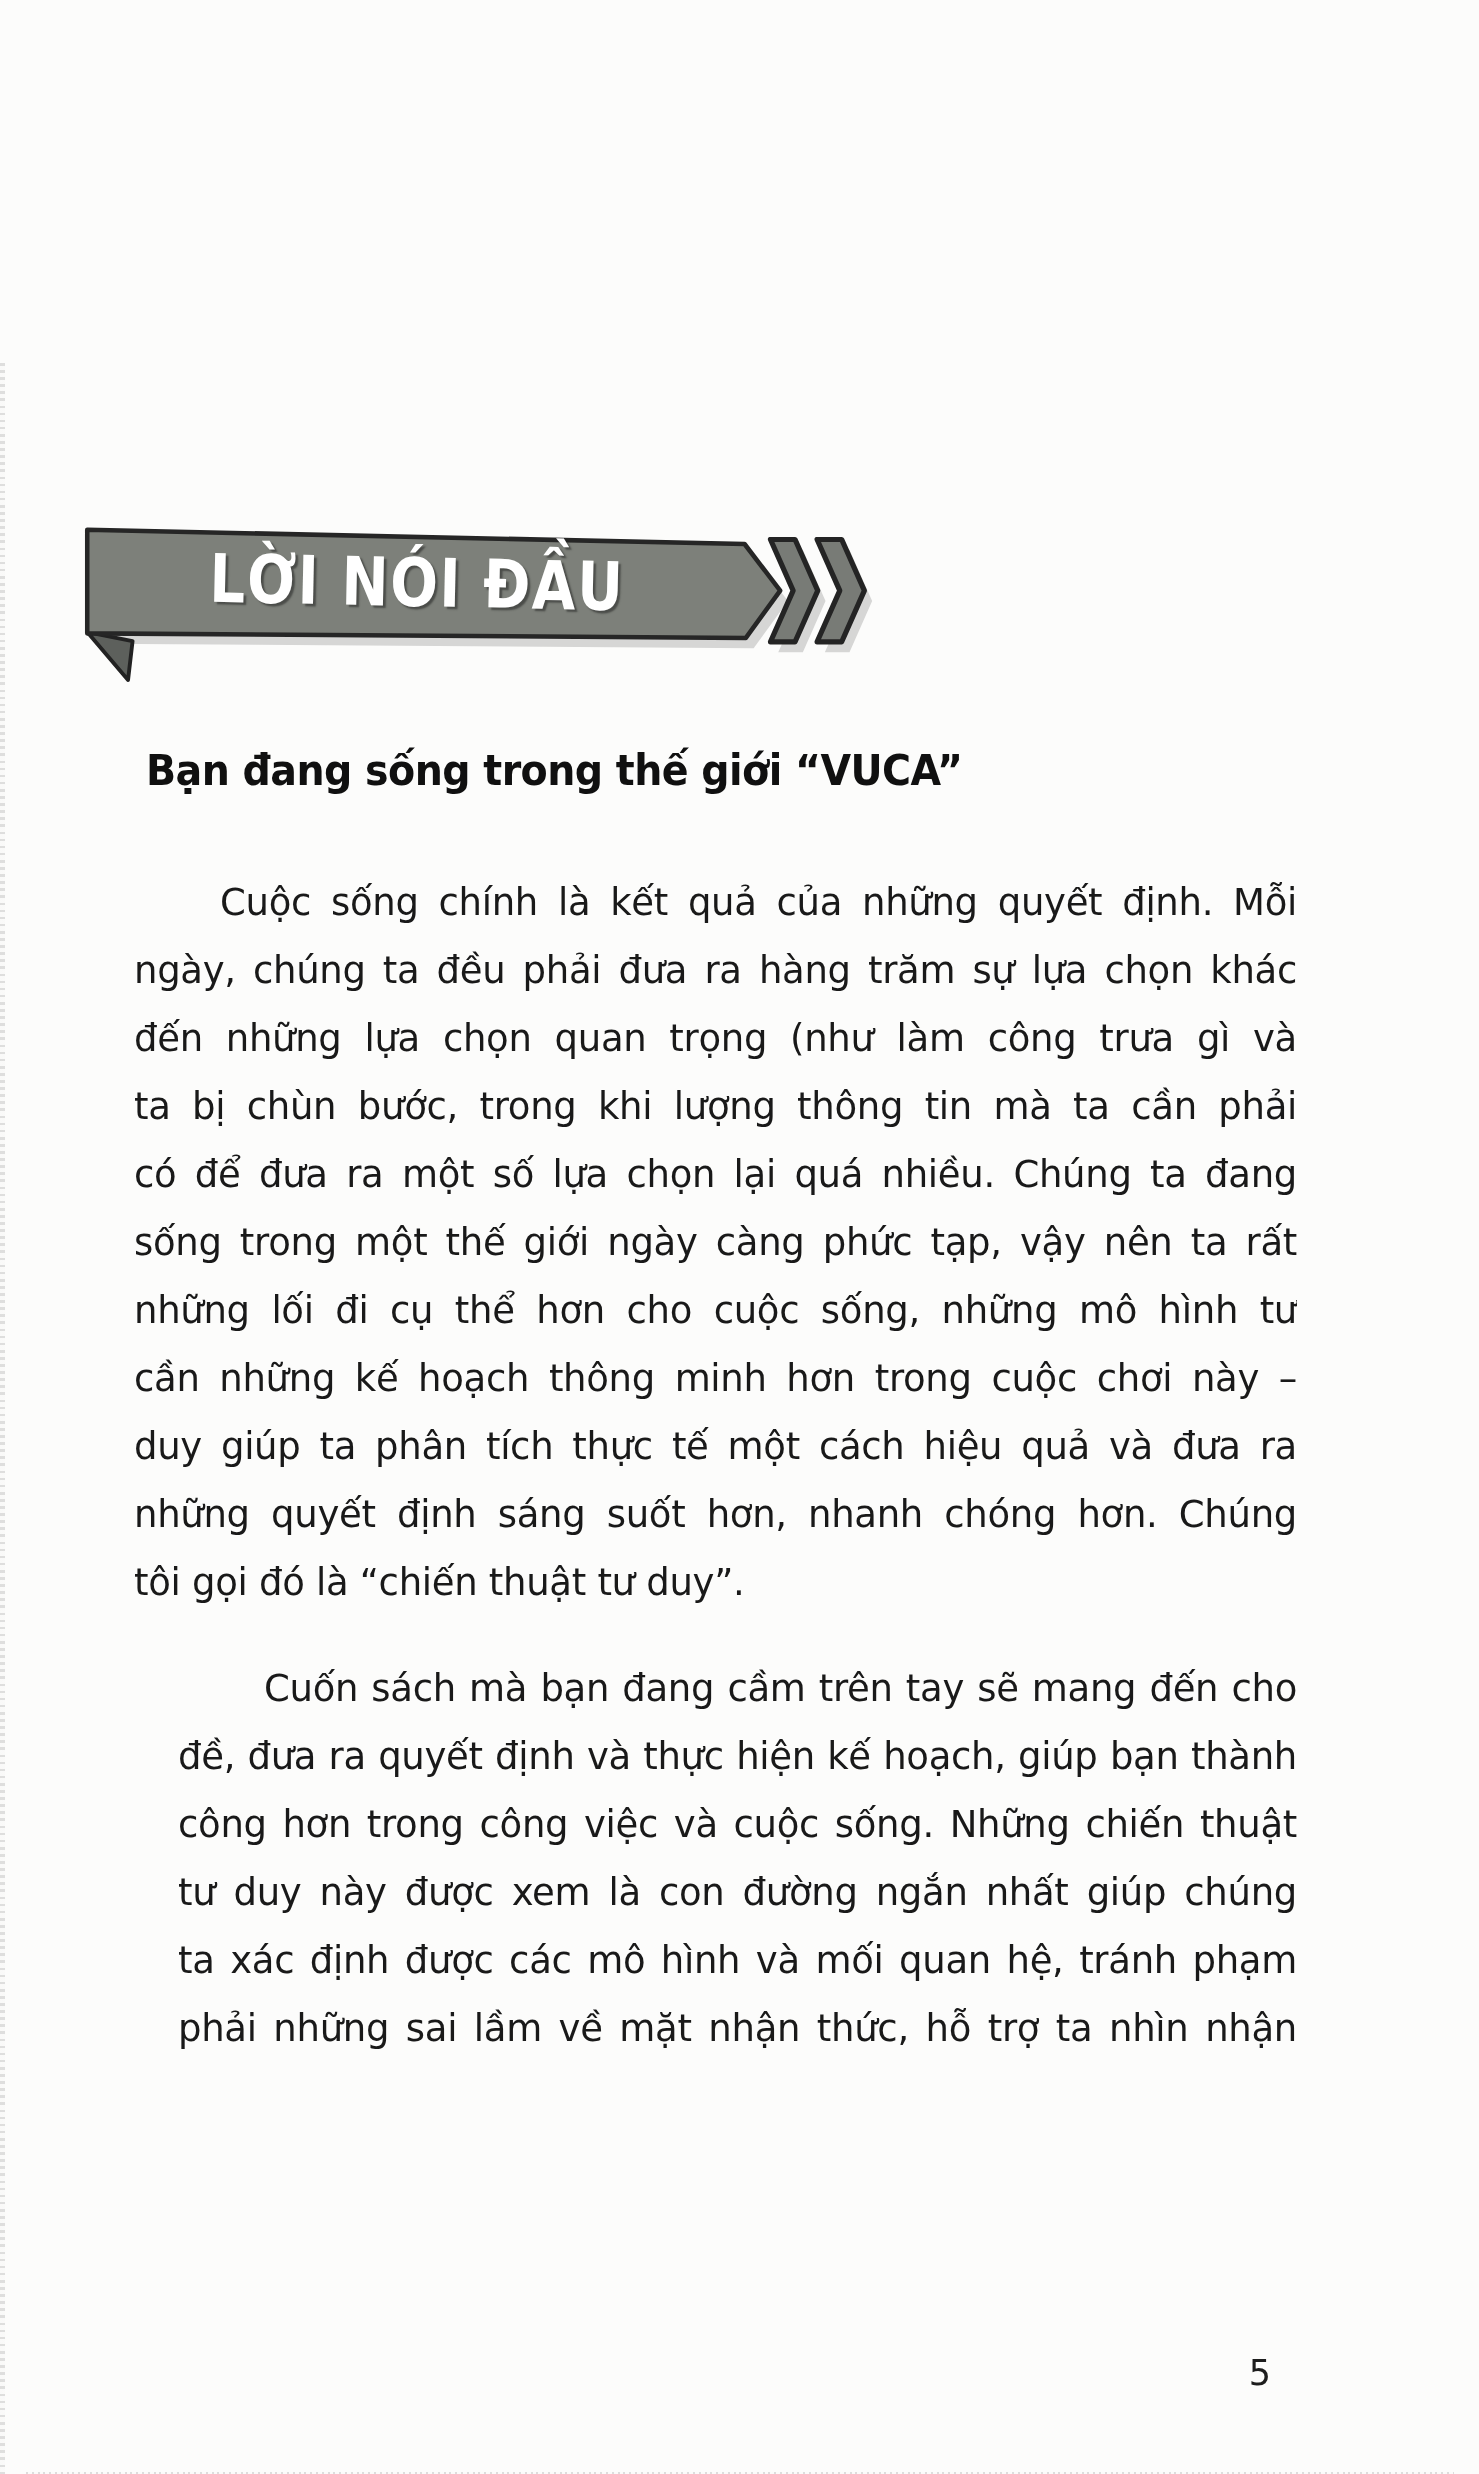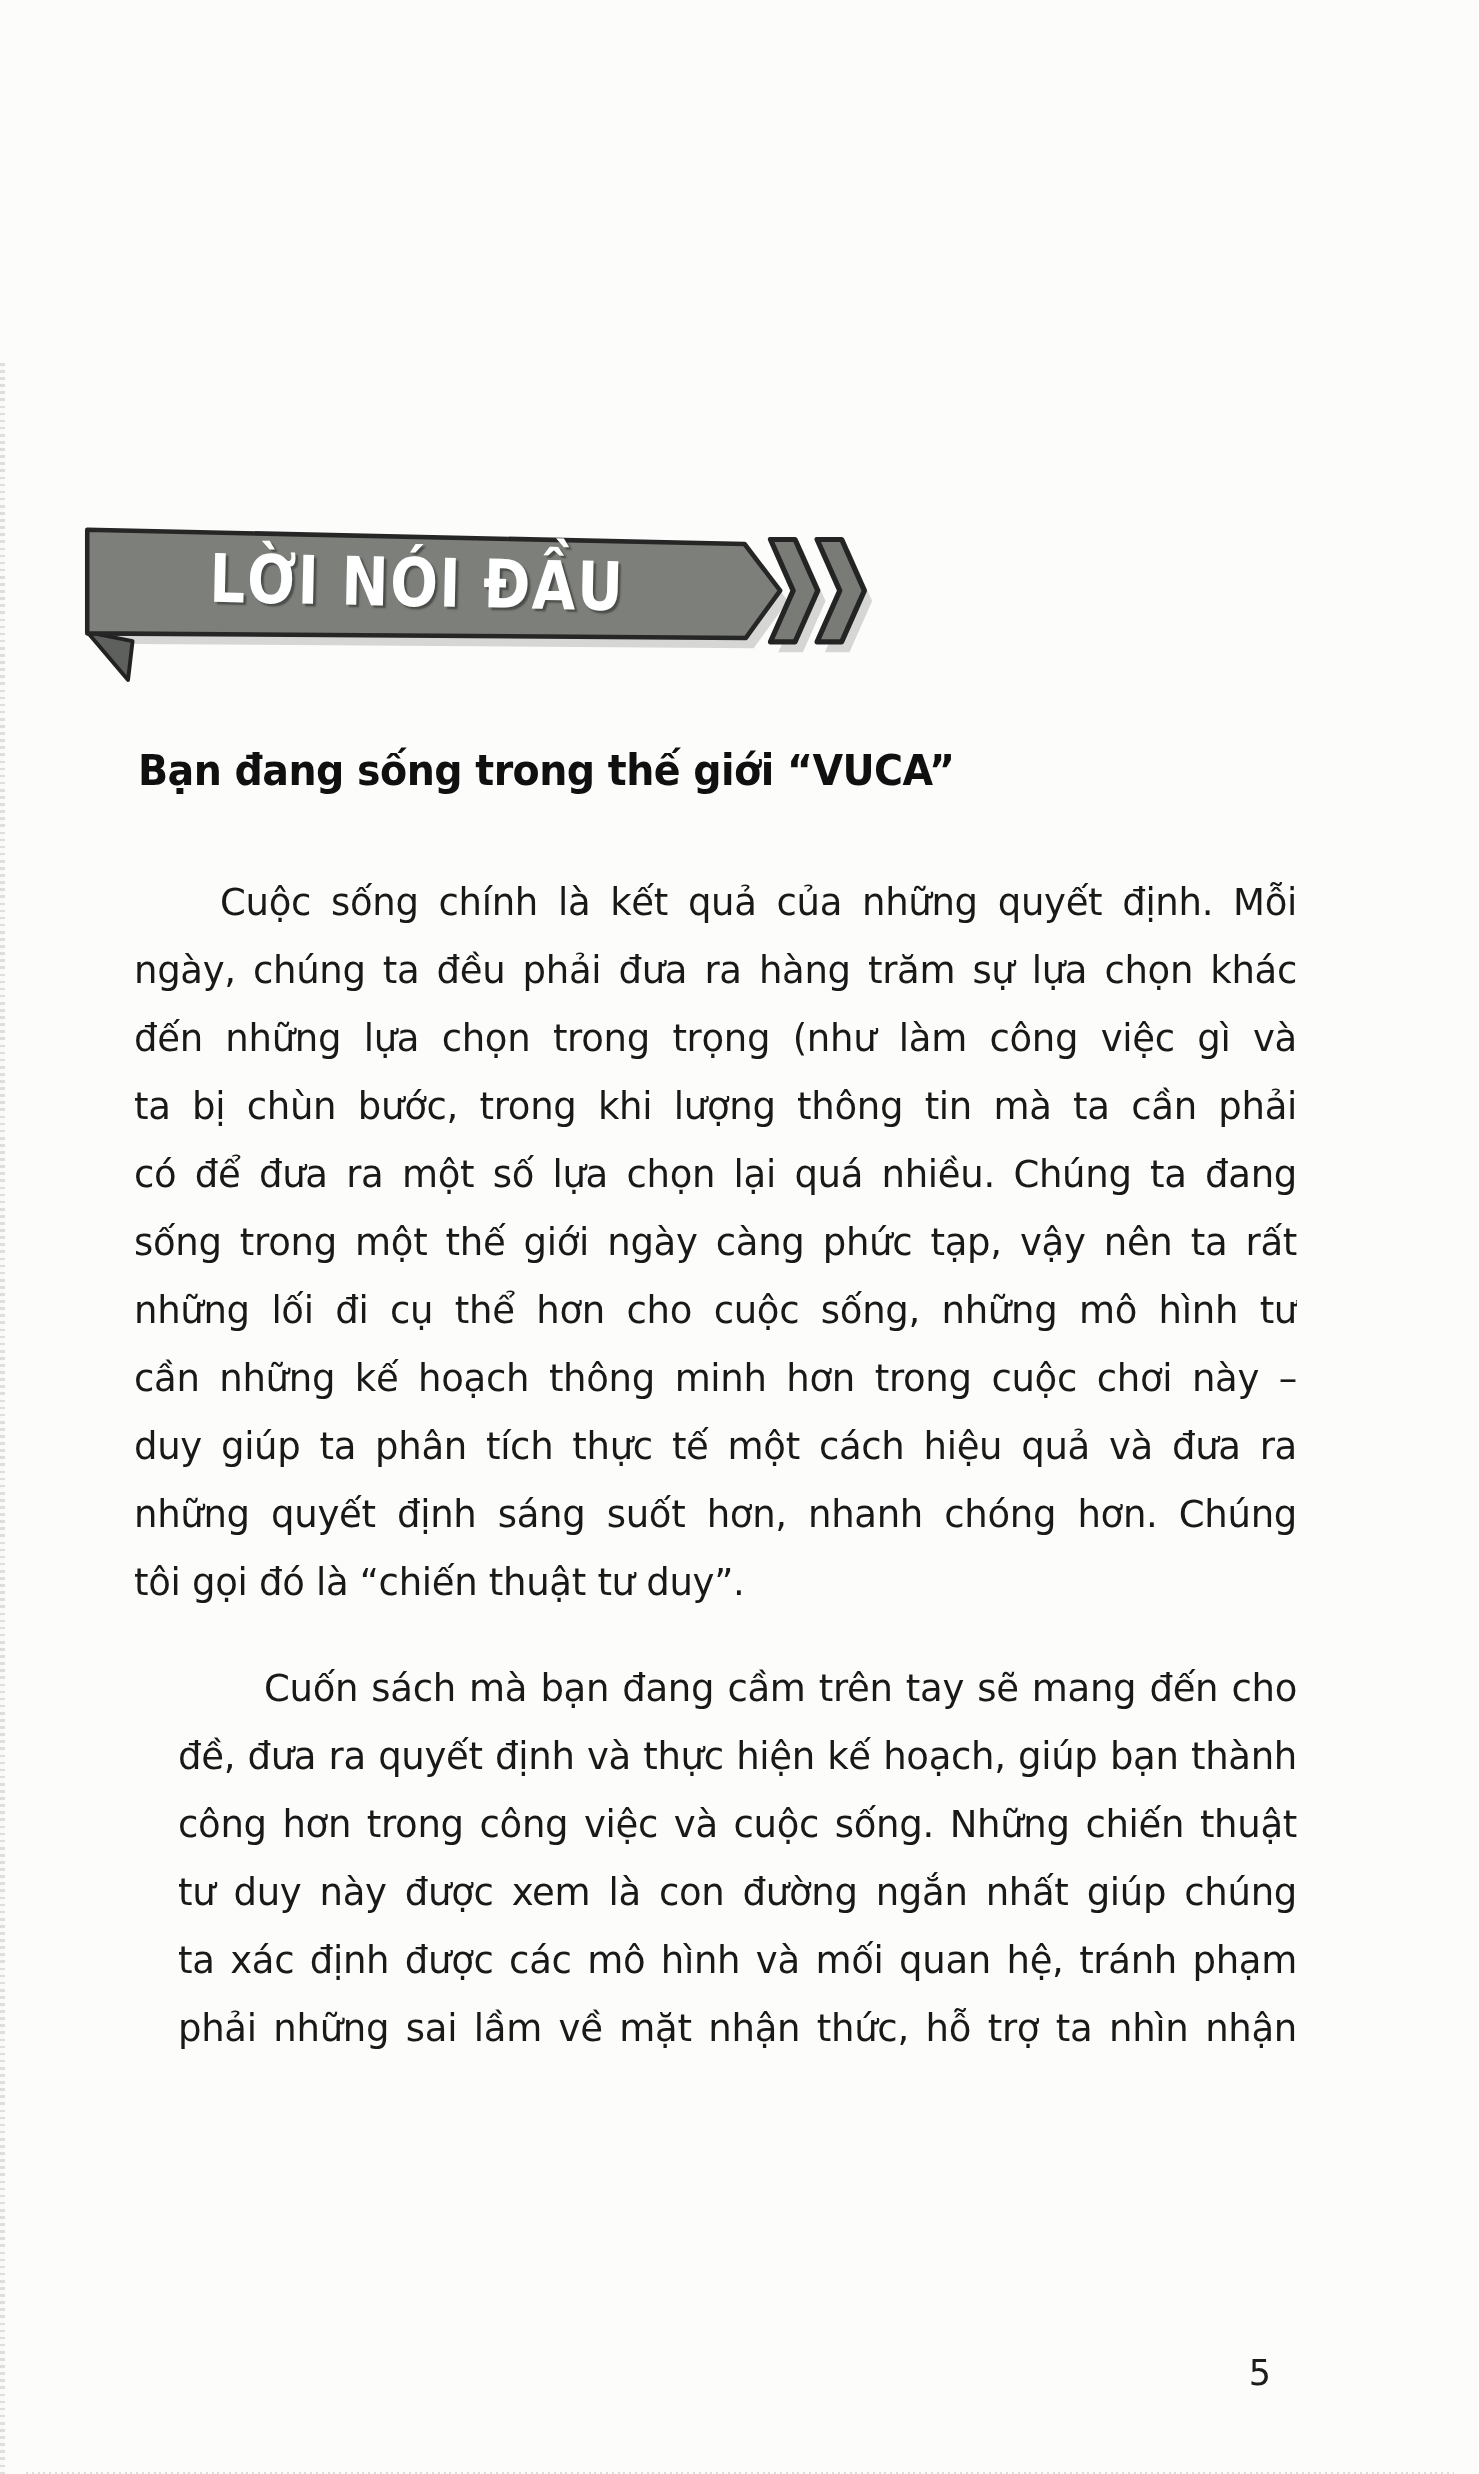--- a/index.html
+++ b/index.html
@@ -34,21 +34,21 @@
     display:flex;align-items:center;justify-content:center;
     transform:rotate(1.2deg);
   }
   .banner-title span{
     display:inline-block;
     font-weight:bold;font-size:67px;letter-spacing:1.9px;color:#ffffff;
     transform:scaleX(.84);
     text-shadow:3.2px 2.6px 1.9px rgba(25,25,25,.5);
     white-space:nowrap;
   }
-  .heading{position:absolute;left:138px;top:745px;width:1199px;height:71px;}
+  .heading{position:absolute;left:146px;top:745px;width:1199px;height:71px;}
   .heading span{
     display:inline-block;font-weight:bold;font-size:43px;letter-spacing:-0.6px;
     color:#101010;transform:scaleX(.92);transform-origin:left center;
     white-space:nowrap;
   }
   .body-text{
     position:absolute;left:134px;top:869px;width:1163px;
     font-size:37px;line-height:68px;letter-spacing:-0.3px;
     text-align:justify;color:#191919;
   }
@@ -92,21 +92,21 @@
   </div>
 
   <div class="heading">
     <span>Bạn đang sống trong thế giới “VUCA”</span>
   </div>
 
   <div class="body-text">
       <div class="para">
         <div class="tline indent">Cuộc sống chính là kết quả của những quyết định. Mỗi</div>
         <div class="tline">ngày, chúng ta đều phải đưa ra hàng trăm sự lựa chọn khác</div>
-        <div class="tline">đến những lựa chọn trong trọng (như làm công việc gì và</div>
+        <div class="tline">đến những lựa chọn quan trọng (như làm công trưa gì và</div>
         <div class="tline">ta bị chùn bước, trong khi lượng thông tin mà ta cần phải</div>
         <div class="tline">có để đưa ra một số lựa chọn lại quá nhiều. Chúng ta đang</div>
         <div class="tline">sống trong một thế giới ngày càng phức tạp, vậy nên ta rất</div>
         <div class="tline">những lối đi cụ thể hơn cho cuộc sống, những mô hình tư</div>
         <div class="tline">cần những kế hoạch thông minh hơn trong cuộc chơi này –</div>
         <div class="tline">duy giúp ta phân tích thực tế một cách hiệu quả và đưa ra</div>
         <div class="tline">những quyết định sáng suốt hơn, nhanh chóng hơn. Chúng</div>
         <div class="tline last-left">tôi gọi đó là “chiến thuật tư duy”.</div>
       </div>
       <div class="para">

